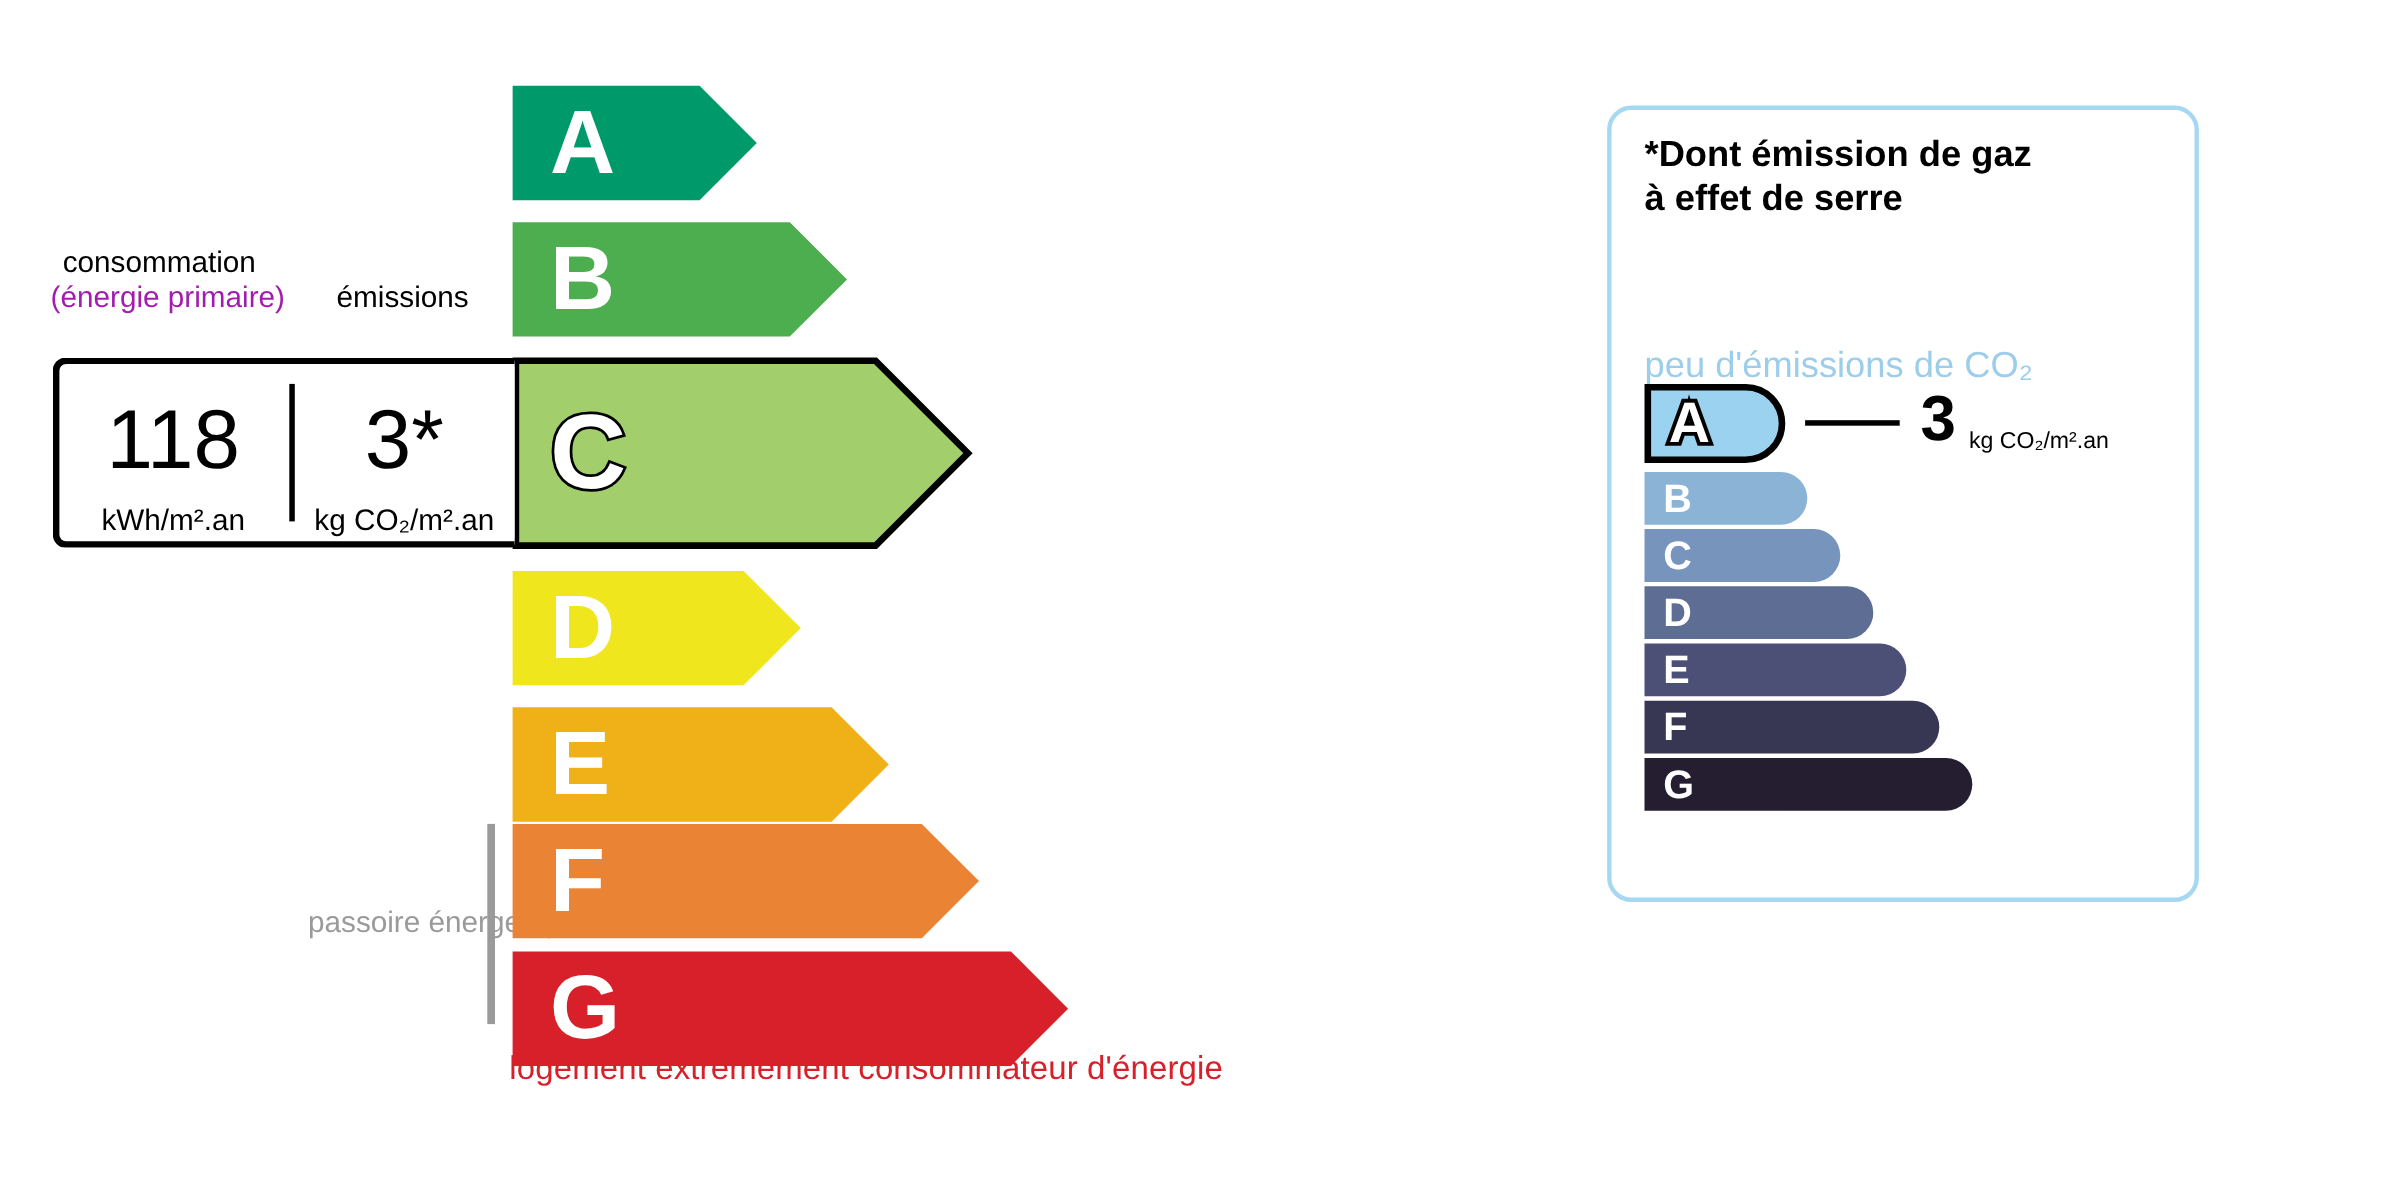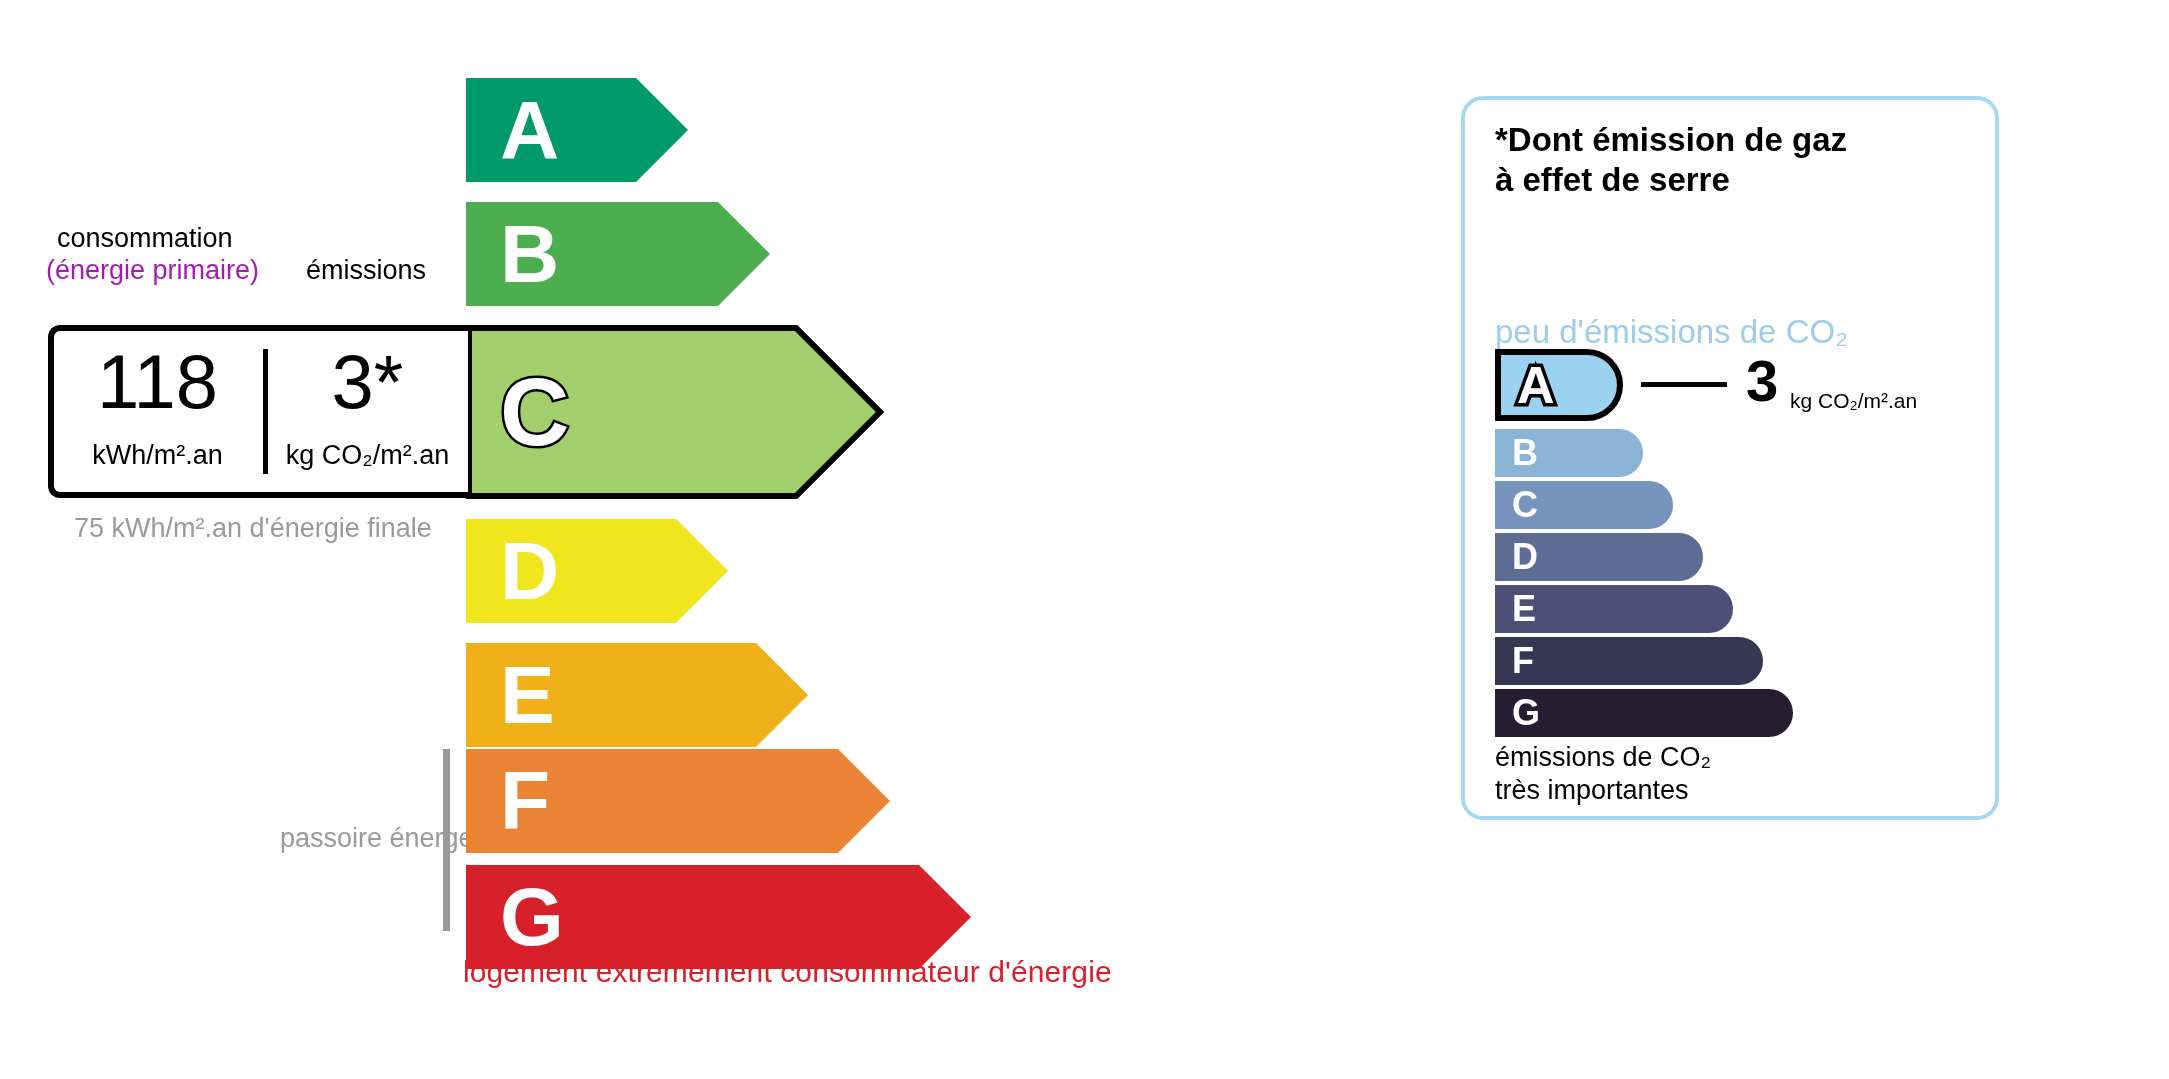--- a/index.html
+++ b/index.html
@@ -73,21 +73,21 @@
     height: 173px;
     border: 6px solid #000000;
     border-right: none;
     border-radius: 12px 0 0 12px;
     box-sizing: border-box;
     background: #ffffff;
     z-index: 5;
   }
   #value-box .cell {
     position: absolute;
-    top: 0;
+    top: 18px;
     height: 100%;
     display: flex;
     flex-direction: column;
     align-items: center;
     justify-content: center;
   }
   #value-box .cell.left  { left: 0;   width: 207px; }
   #value-box .cell.right { left: 213px; width: 201px; }
   #value-box .divider {
     position: absolute;
@@ -253,22 +253,20 @@
       <div class="big-number">118</div>
       <div class="unit-text">kWh/m².an</div>
     </div>
     <div class="divider"></div>
     <div class="cell right">
       <div class="big-number">3*</div>
       <div class="unit-text">kg CO₂/m².an</div>
     </div>
   </div>
 
-  <div id="final-energy">75 kWh/m².an
-d'énergie finale</div>
 
   <div id="passoire-bar"></div>
   <div id="passoire-label">passoire
 énergetique</div>
 
   <div class="arrow-row" style="top:78px; height:104px; width:222px;">
     <div class="arrow">
       <svg viewBox="0 0 222 104" preserveAspectRatio="none" aria-hidden="true">
         <polygon points="0,0 170,0 222,52 170,104 0,104" fill="#009a6a"></polygon>
       </svg>
@@ -380,15 +378,13 @@
       <span class="glyph">F</span>
     </div>
   </div>
 
   <div class="co2-row" style="top:589px; height:48px; width:298px;">
     <div class="co2-bar" style="width:298px; background:#241e30;">
       <span class="glyph">G</span>
     </div>
   </div>
 
-  <div id="co2-bottom-caption">émissions de CO₂
-très importantes</div>
 </div>
 
 </body></html>

